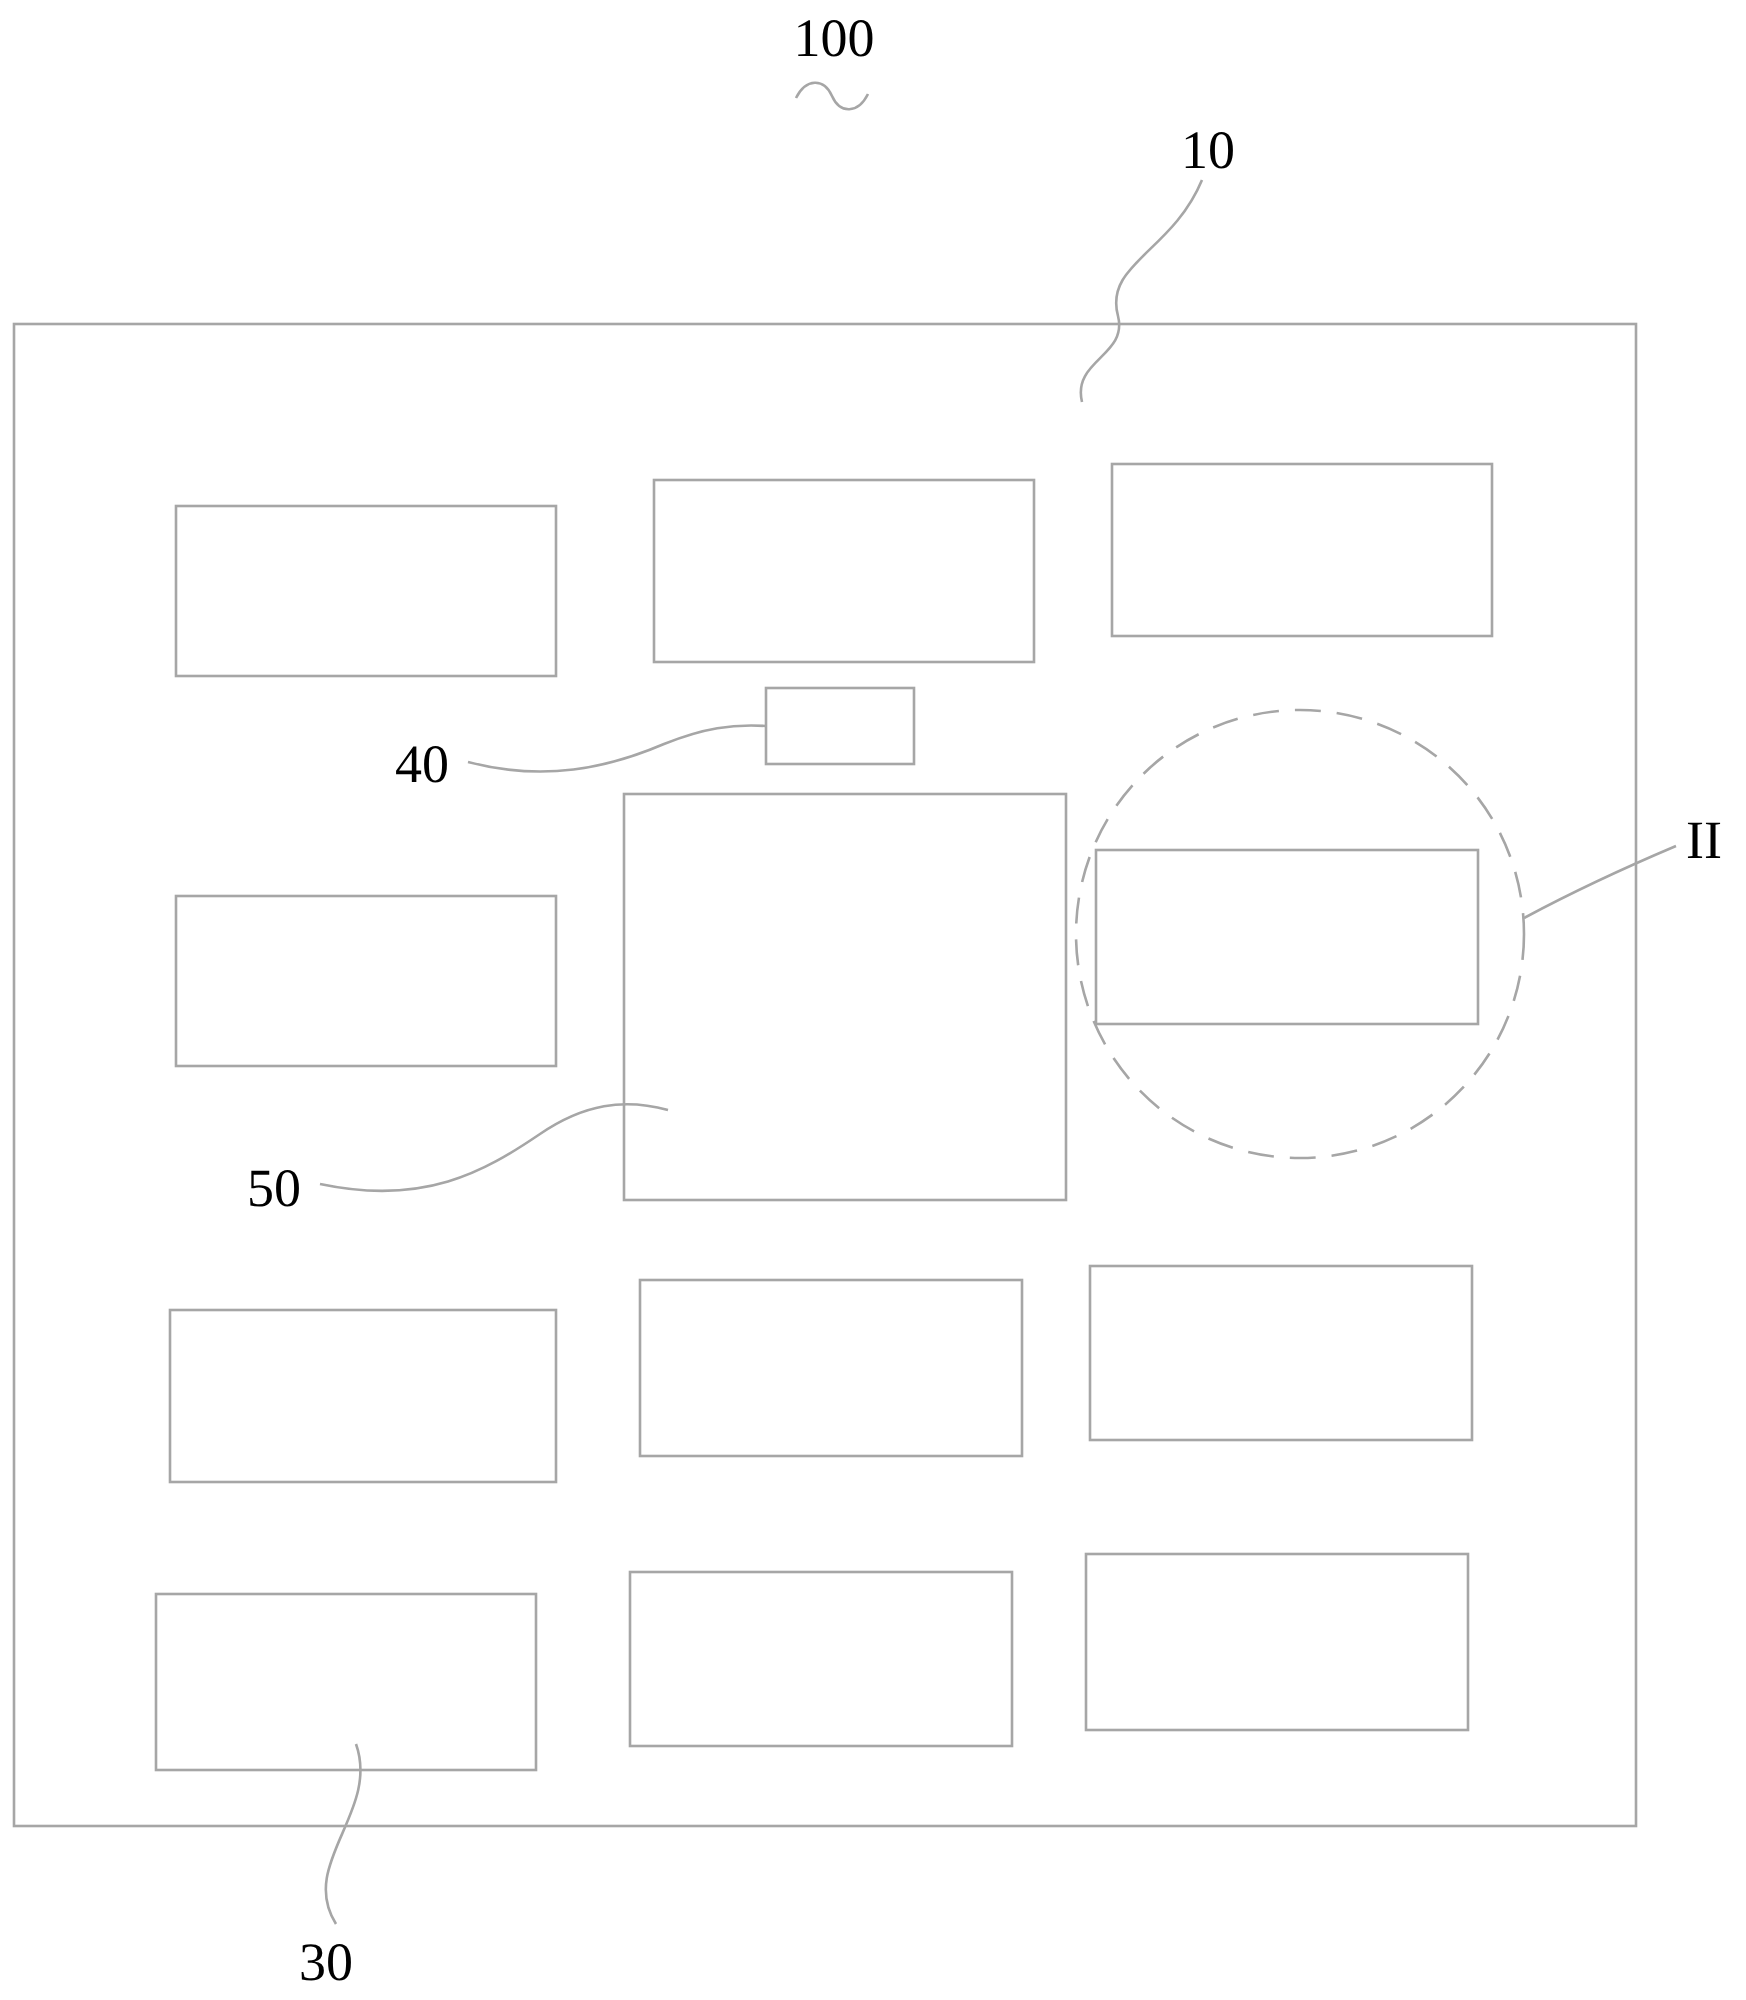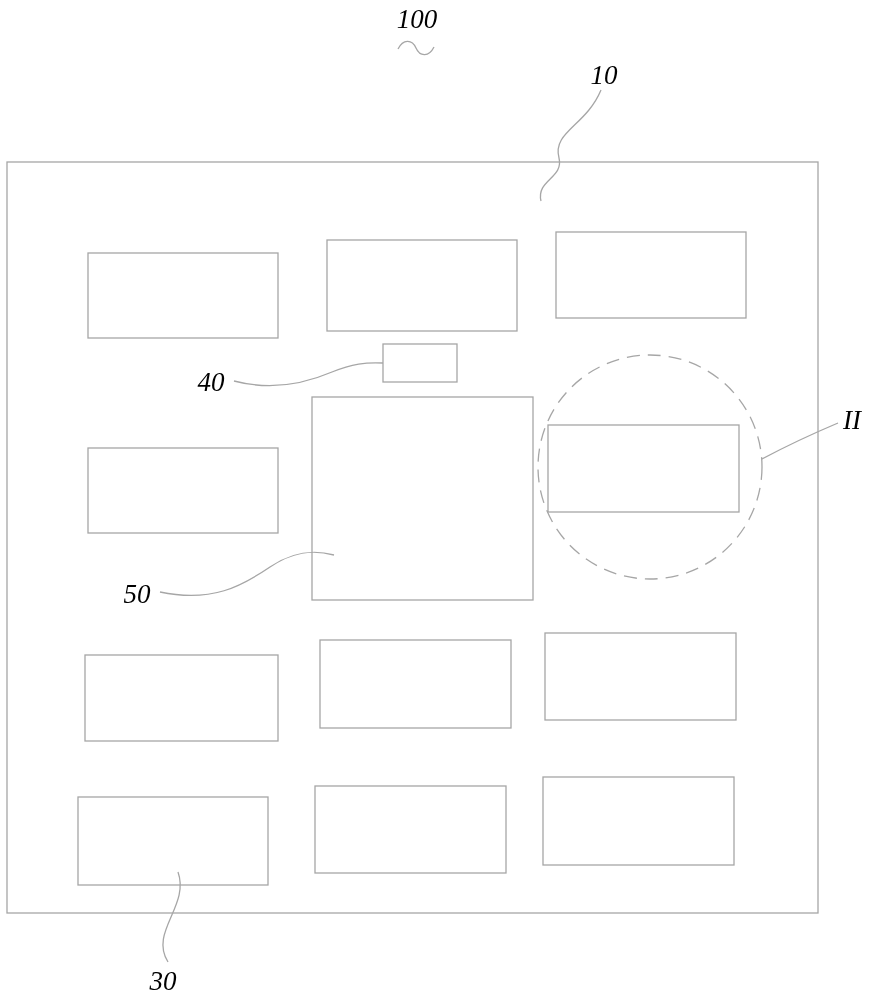--- a/index.html
+++ b/index.html
@@ -8,21 +8,20 @@
     --bg:#ffffff;
   }
   html,body{margin:0;padding:0;background:var(--bg);}
   .stage{
     position:relative;
     width:873px;
     height:1000px;
     background:var(--bg);
     overflow:hidden;
     font-family:"Liberation Serif", serif;
-    font-style:italic;
   }
   svg{display:block;}
   .ln{
     fill:none;
     stroke:var(--line);
     stroke-width:1.3;
   }
   .ln-dashed{
     fill:none;
     stroke:var(--line);

